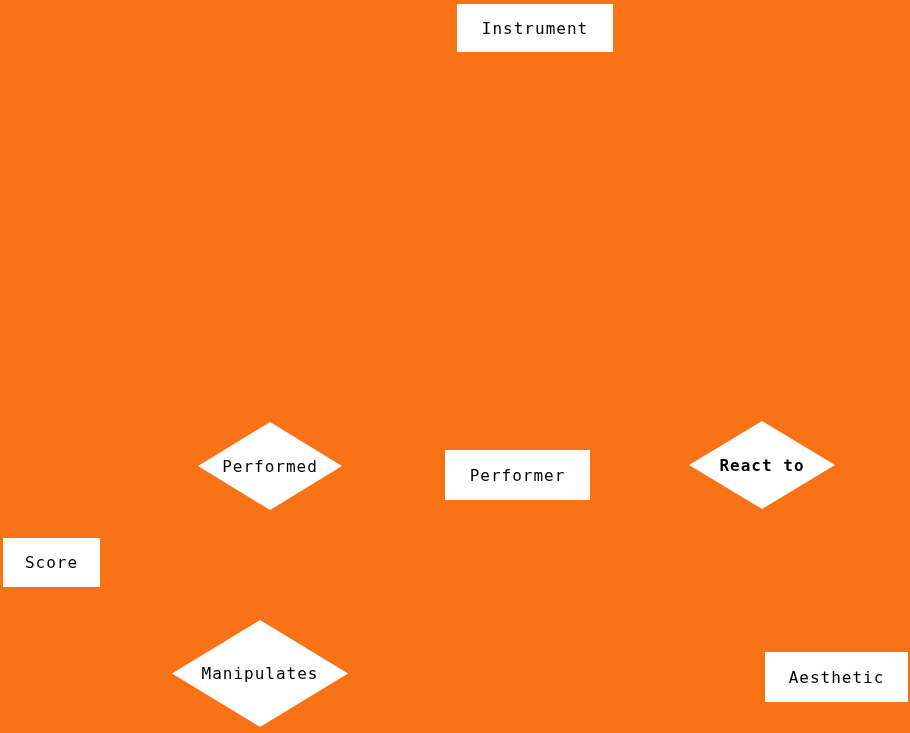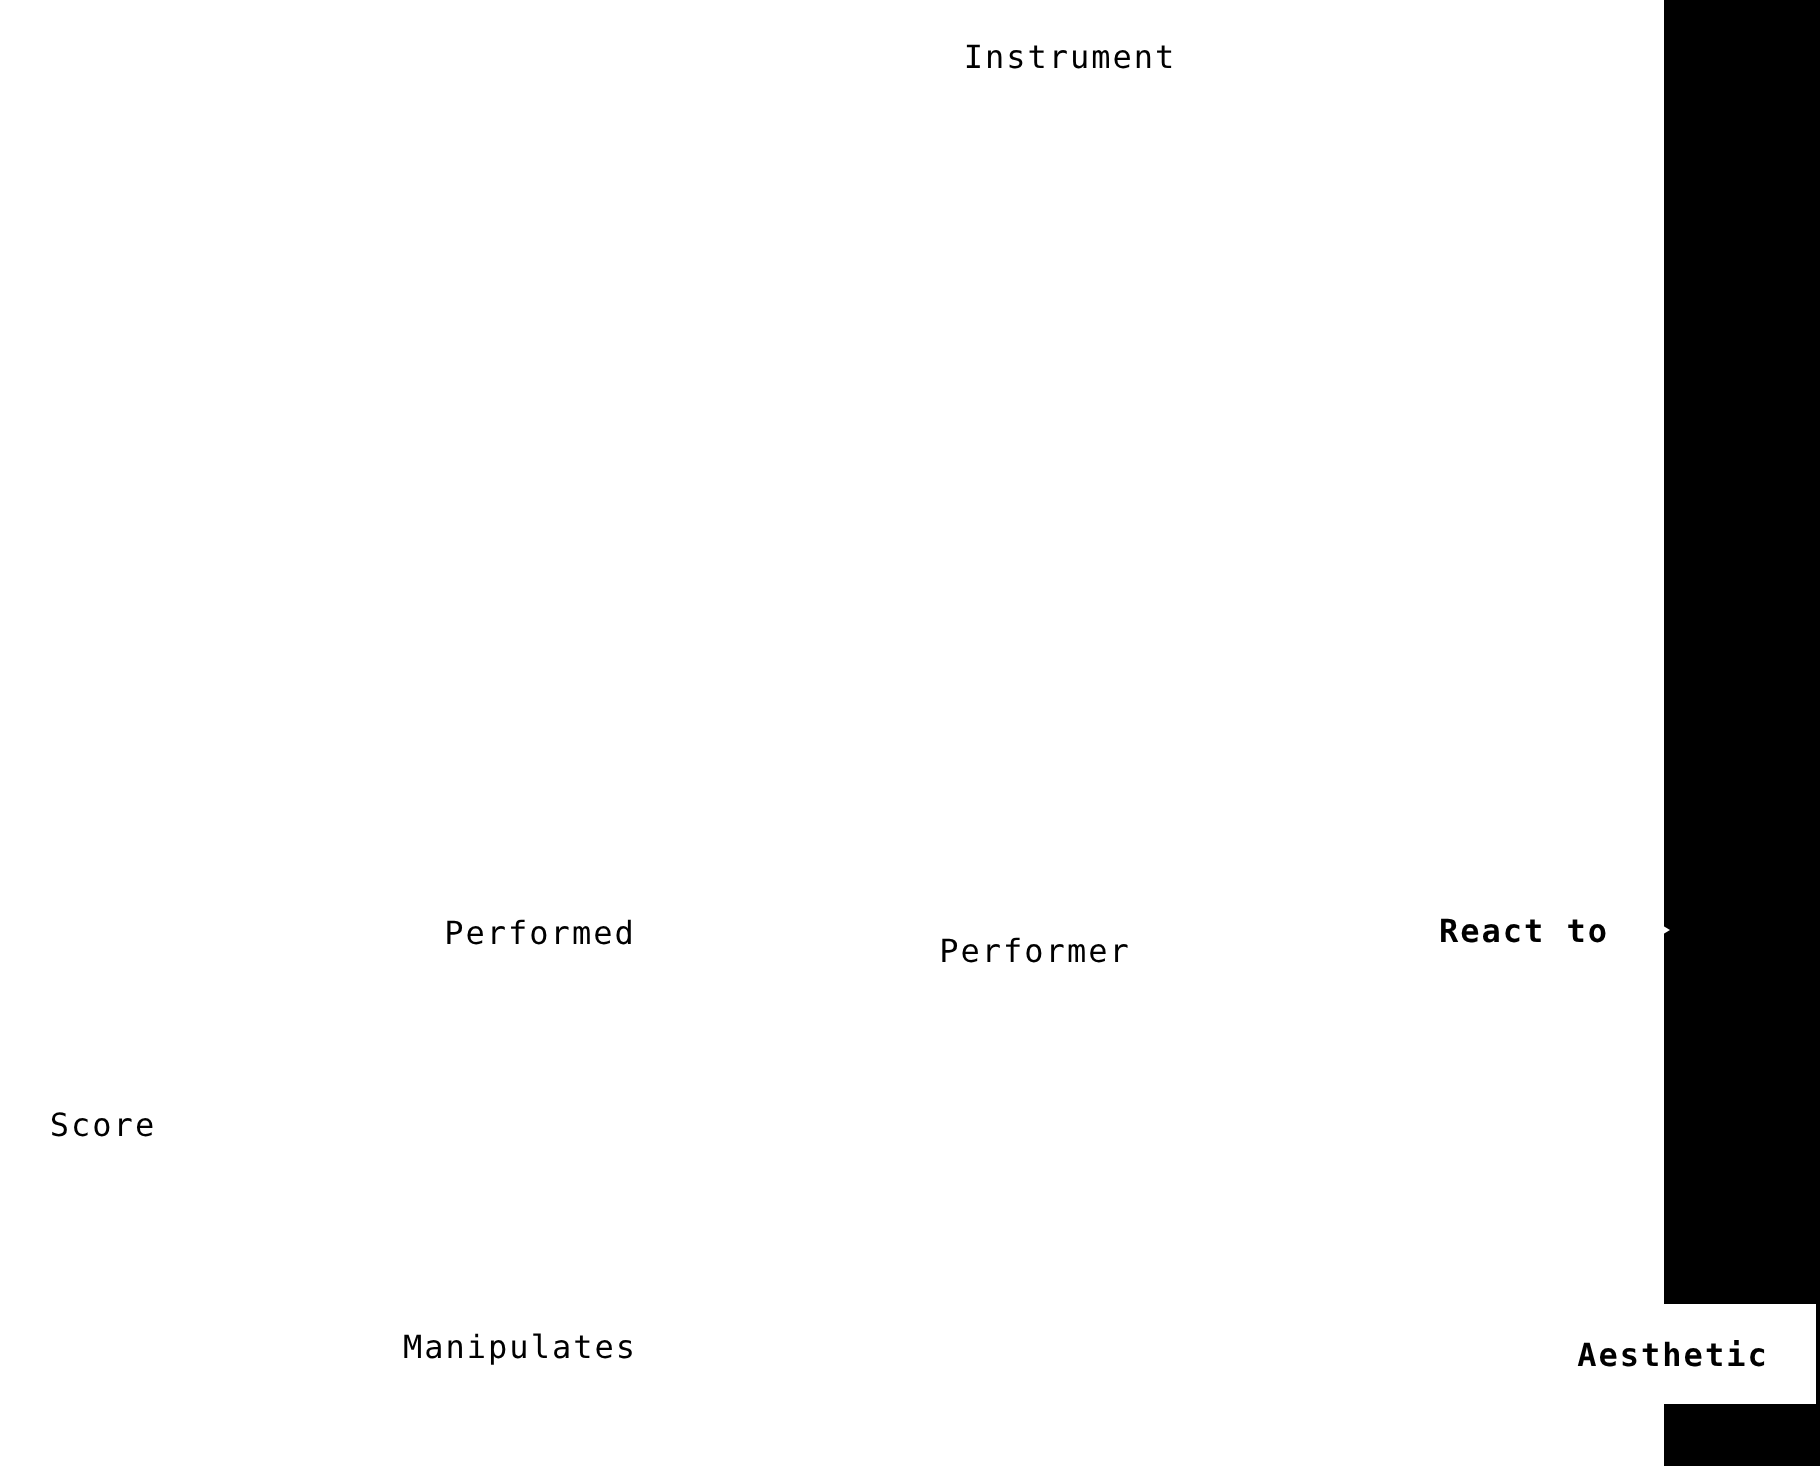--- a/index.html
+++ b/index.html
@@ -5,23 +5,23 @@
   html, body {
     margin: 0;
     padding: 0;
     width: 910px;
     height: 733px;
     background: #000000;
     overflow: hidden;
   }
   #canvas {
     position: relative;
-    width: 832px;
+    width: 910px;
     height: 733px;
-    background: #ffffff;
+    background: #f97316;
     font-family: "DejaVu Sans Mono", "Liberation Mono", monospace;
   }
   .node {
     position: absolute;
     display: flex;
     align-items: center;
     justify-content: center;
     background: #ffffff;
     color: #000000;
     font-size: 16px;
@@ -36,21 +36,21 @@
     clip-path: polygon(50% 0%, 100% 50%, 50% 100%, 0% 50%);
   }
   
   #instrument   { left: 457px; top:   4px; width: 156px; height:  48px; }
   #performed-by { left: 440px; top: 196px; width: 196px; height: 114px; }
   #conducts     { left: 198px; top: 422px; width: 144px; height:  88px; }
   #performer    { left: 445px; top: 450px; width: 145px; height:  50px; }
   #react-to     { left: 689px; top: 421px; width: 146px; height:  88px; font-weight: bold; }
   #score        { left:   3px; top: 538px; width:  97px; height:  49px; text-align: center; }
   #manipulates  { left: 172px; top: 620px; width: 176px; height: 107px; }
-  #aesthetic    { left: 765px; top: 652px; width: 143px; height:  50px; font-weight: bold; }
+  #aesthetic    { left: 765px; top: 652px; width: 143px; height:  50px; }
 </style>
 </head>
 <body>
 
 <div id="canvas">
 
   <div class="node rect" id="instrument">
     <span>Instrument</span>
   </div>
 

